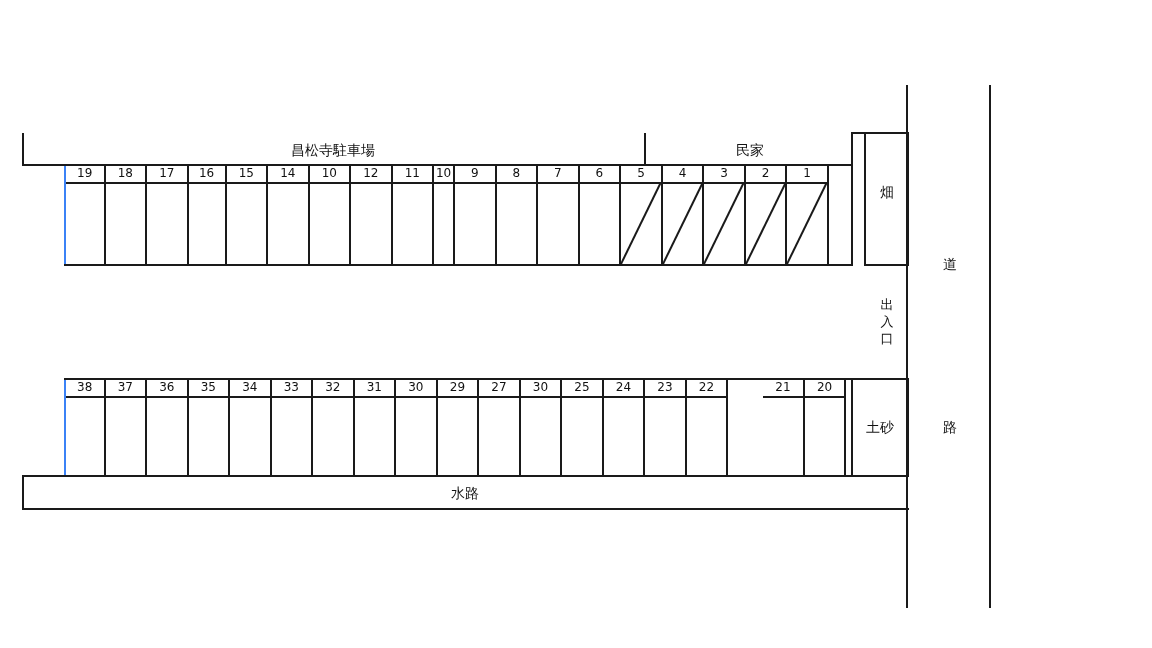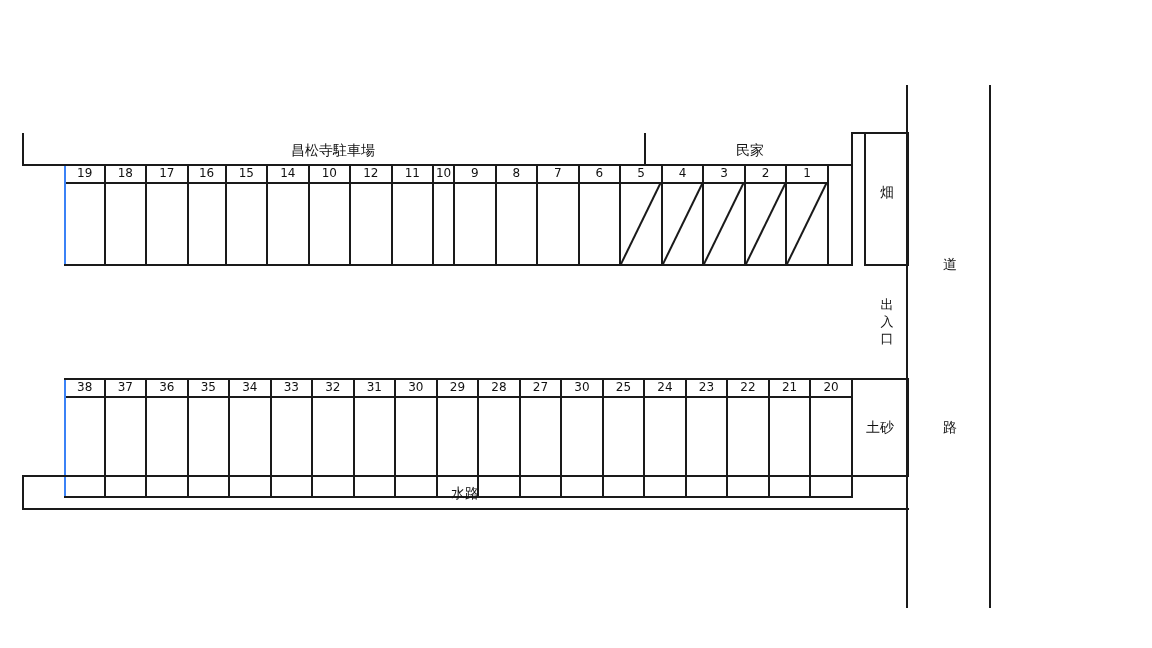--- a/index.html
+++ b/index.html
@@ -105,21 +105,21 @@
 <div class="box" style="left:851px; top:132px; width:15px; height:134px; border-bottom:none;"></div>
 <div class="box" style="left:864px; top:132px; width:45px; height:134px;"></div>
 <div class="label" style="left:880px; top:185px;">畑</div>
 
 <div style="position:absolute; left:879px; top:297px;">
   <div class="vert-text" style="left:0; top:0;">出</div>
   <div class="vert-text" style="left:0; top:17px;">入</div>
   <div class="vert-text" style="left:0; top:34px;">口</div>
 </div>
 
-<div class="row" id="bottom-row" style="left:64px; top:378px; width:789px; height:120px; border-top:2px solid #1a1a1a; border-bottom:2px solid #1a1a1a; box-sizing:border-box;">
+<div class="row" id="bottom-row" style="left:64px; top:378px; width:789px; height:99px; border-top:2px solid #1a1a1a; border-bottom:2px solid #1a1a1a; box-sizing:border-box;">
     <div class="space" style="width: 41.5263px;">
       <div class="num">38</div>
     </div>
     <div class="space" style="width: 41.5263px;">
       <div class="num">37</div>
     </div>
     <div class="space" style="width: 41.5263px;">
       <div class="num">36</div>
     </div>
     <div class="space" style="width: 41.5263px;">
@@ -137,41 +137,38 @@
     <div class="space" style="width: 41.5263px;">
       <div class="num">31</div>
     </div>
     <div class="space" style="width: 41.5263px;">
       <div class="num">30</div>
     </div>
     <div class="space" style="width: 41.5263px;">
       <div class="num">29</div>
     </div>
     <div class="space" style="width: 41.5263px;">
-      <div class="num">28</div>
-    </div>
-    <div class="space" style="width: 41.5263px;">
       <div class="num">27</div>
     </div>
     <div class="space" style="width: 41.5263px;">
       <div class="num">30</div>
     </div>
     <div class="space" style="width: 41.5263px;">
       <div class="num">25</div>
     </div>
     <div class="space" style="width: 41.5263px;">
       <div class="num">24</div>
     </div>
     <div class="space" style="width: 41.5263px;">
       <div class="num">23</div>
     </div>
     <div class="space" style="width: 41.5263px;">
       <div class="num">22</div>
     </div>
-    <div class="space" style="width: 41.5263px;">
+    <div class="space" style="width: 41.5263px; margin-left: 35px;">
       <div class="num">21</div>
     </div>
     <div class="space" style="width: 41.5263px;">
       <div class="num">20</div>
     </div>
   </div>
 
 <div class="box" style="left:851px; top:378px; width:58px; height:99px;"></div>
 <div class="label" style="left:866px; top:420px;">土砂</div>
 

